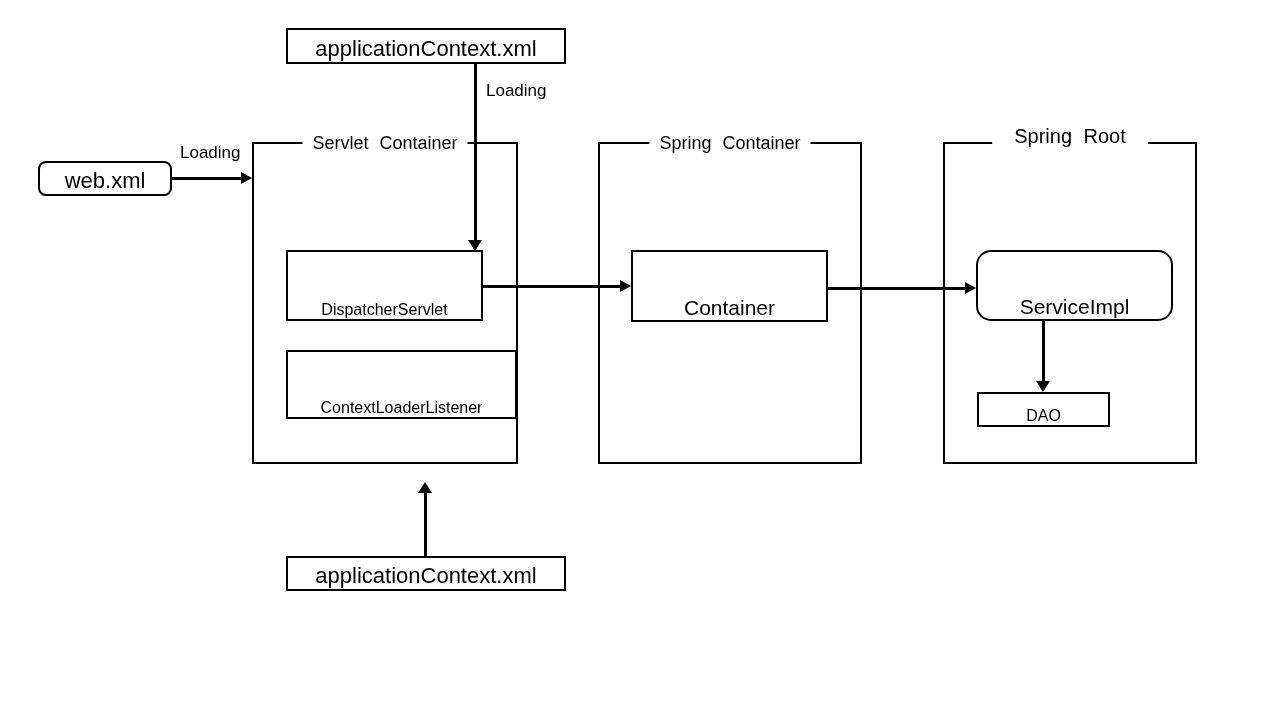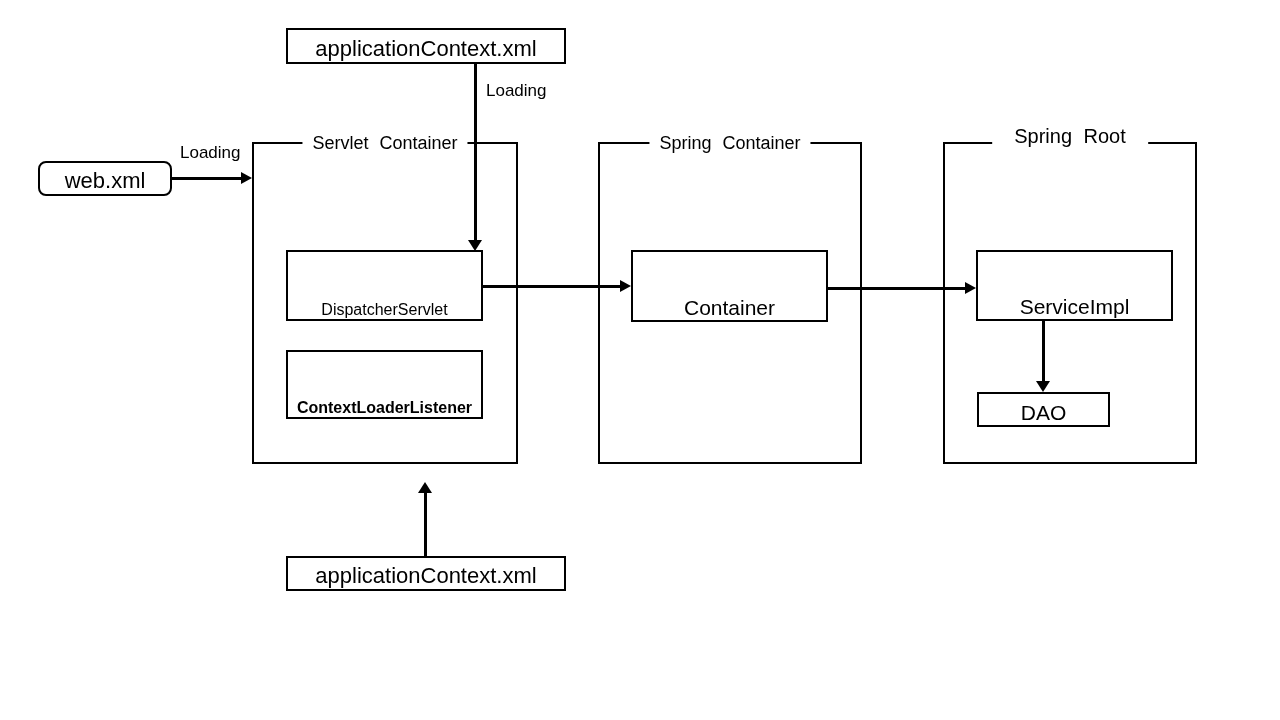--- a/index.html
+++ b/index.html
@@ -23,24 +23,24 @@
     background: #ffffff;
     display: flex;
     align-items: flex-end;
     justify-content: center;
     box-sizing: border-box;
     white-space: nowrap;
   }
   #box-appcontext-top    { left: 286px; top: 28px;  width: 280px; height: 36px; font-size: 22px; }
   #box-webxml            { left: 38px;  top: 161px; width: 134px; height: 35px; font-size: 22px; border-radius: 8px; }
   #box-dispatcher        { left: 286px; top: 250px; width: 197px; height: 71px; font-size: 16px; }
-  #box-ctxloader         { left: 286px; top: 350px; width: 197px; height: 69px; font-size: 16px; font-weight: bold; }
+  #box-ctxloader         { left: 286px; top: 350px; width: 231px; height: 69px; font-size: 16px; }
   #box-controller        { left: 631px; top: 250px; width: 197px; height: 72px; font-size: 21px; }
-  #box-serviceimpl       { left: 976px; top: 250px; width: 197px; height: 71px; font-size: 21px; }
-  #box-dao               { left: 977px; top: 392px; width: 133px; height: 35px; font-size: 21px; }
+  #box-serviceimpl       { left: 976px; top: 250px; width: 197px; height: 71px; font-size: 21px; border-radius: 15px; }
+  #box-dao               { left: 977px; top: 392px; width: 133px; height: 35px; font-size: 16px; }
   #box-appcontext-bottom { left: 286px; top: 556px; width: 280px; height: 35px; font-size: 22px; }
 
   
   .container-box {
     position: absolute;
     border: 2px solid #000000;
     background: transparent;
     box-sizing: border-box;
   }
   #servlet-container { left: 252px; top: 142px; width: 266px; height: 322px; }

